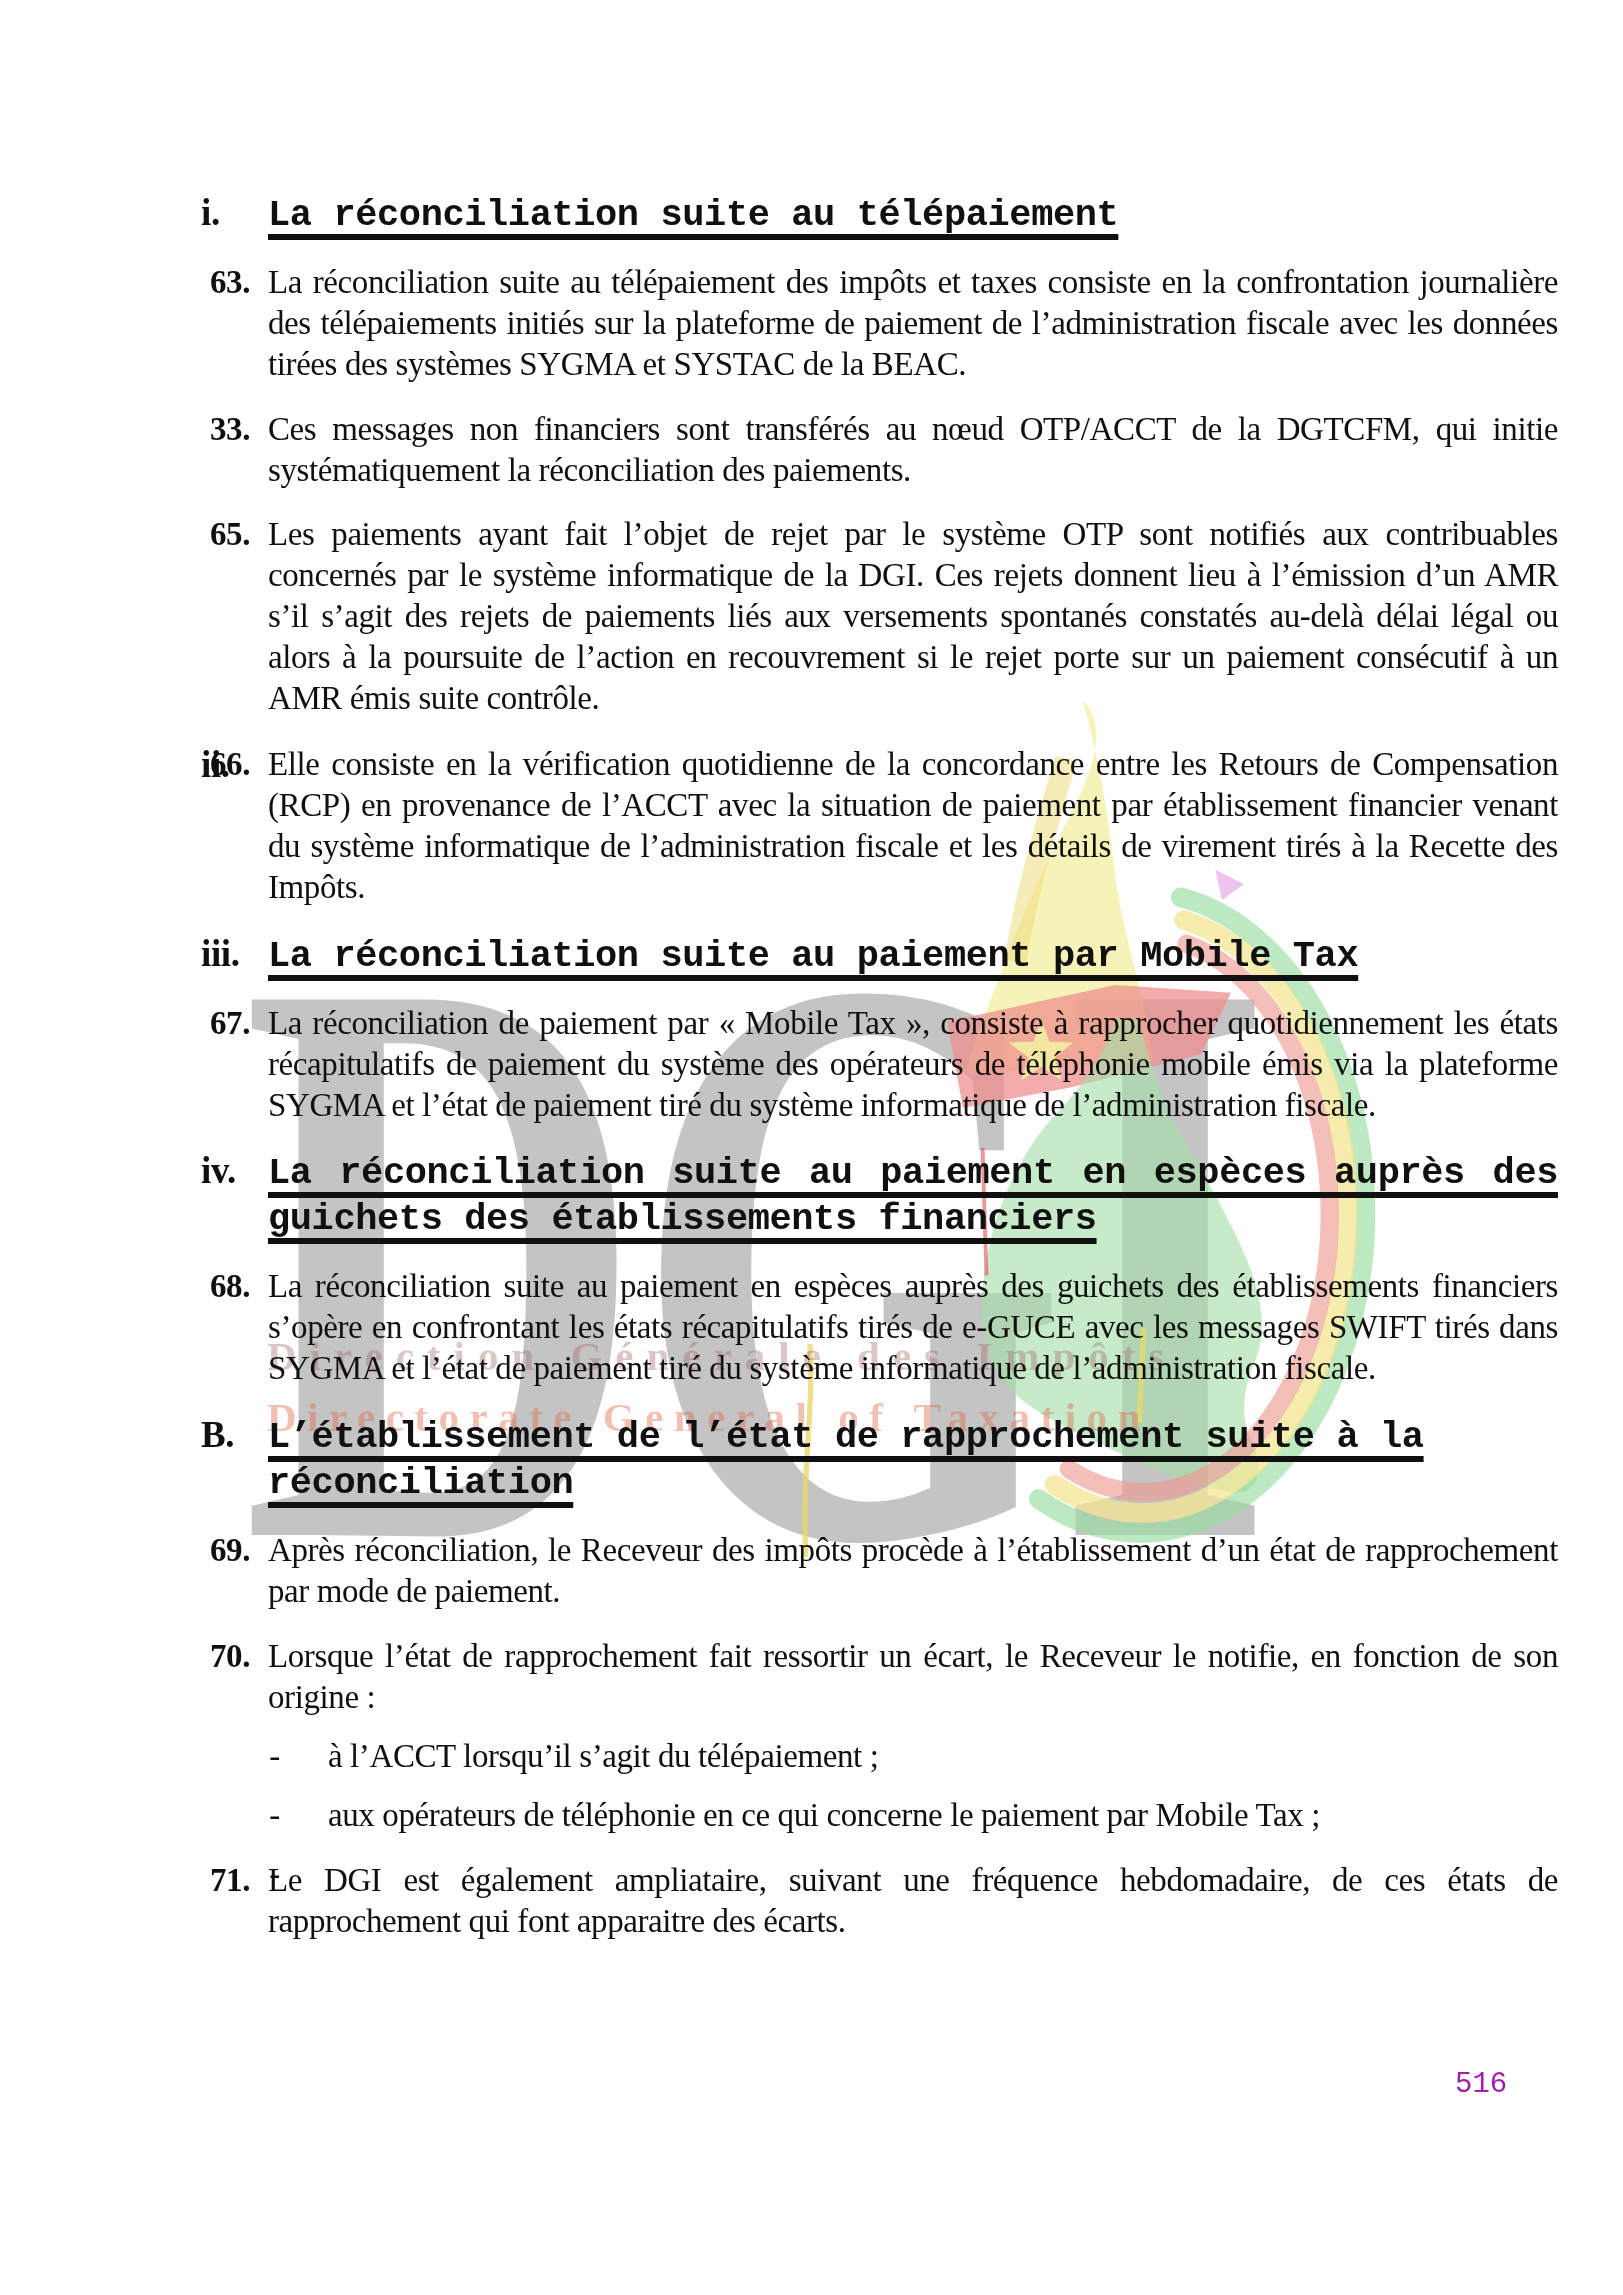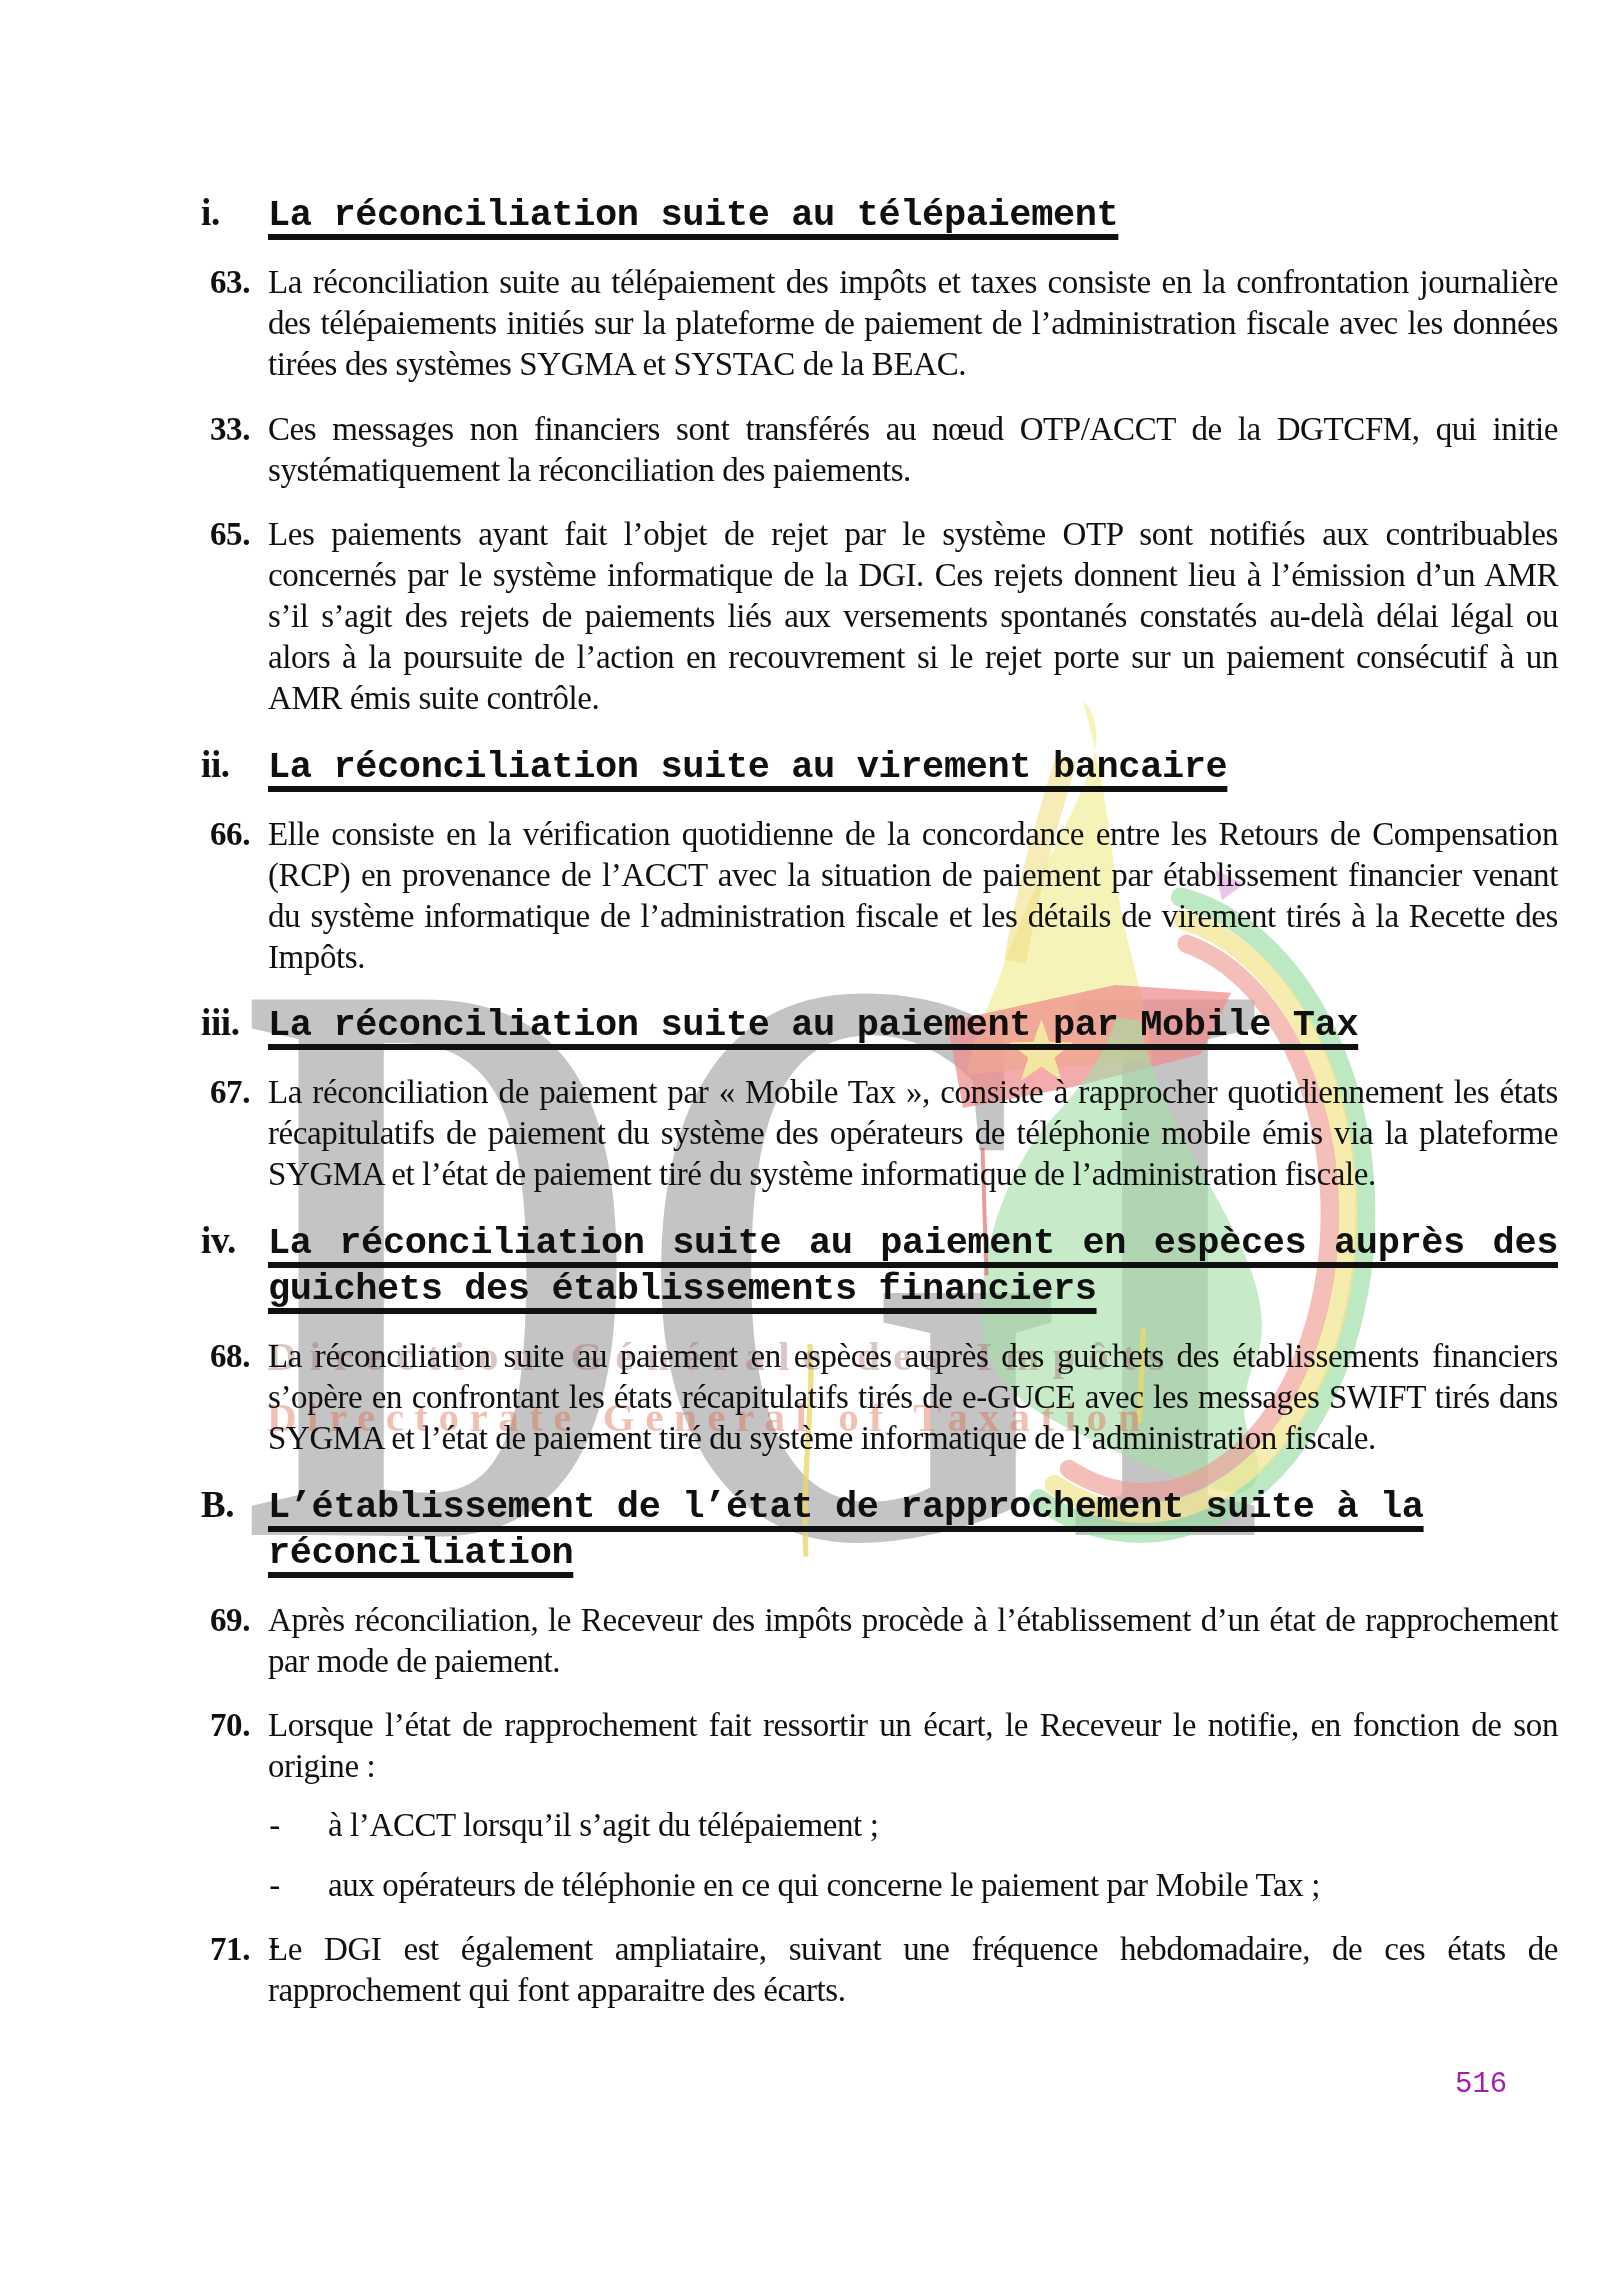--- a/index.html
+++ b/index.html
@@ -110,21 +110,21 @@
 
     <div class="para">
       <span class="pnum">33.</span><span class="ptext">Ces messages non financiers sont transférés au nœud OTP/ACCT de la DGTCFM, qui initie systématiquement la réconciliation des paiements.</span>
     </div>
 
     <div class="para">
       <span class="pnum">65.</span><span class="ptext">Les paiements ayant fait l’objet de rejet par le système OTP sont notifiés aux contribuables concernés par le système informatique de la DGI. Ces rejets donnent lieu à l’émission d’un AMR s’il s’agit des rejets de paiements liés aux versements spontanés constatés au-delà délai légal ou alors à la poursuite de l’action en recouvrement si le rejet porte sur un paiement consécutif à un AMR émis suite contrôle.</span>
     </div>
 
     <div class="heading">
-      <span class="hlabel">ii.</span><span class="htext">La réconciliation suite au virement bancaire</span>
+      <span class="hlabel">ii.</span>
     </div>
 
     <div class="para">
       <span class="pnum">66.</span><span class="ptext">Elle consiste en la vérification quotidienne de la concordance entre les Retours de Compensation (RCP) en provenance de l’ACCT avec la situation de paiement par établissement financier venant du système informatique de l’administration fiscale et les détails de virement tirés à la Recette des Impôts.</span>
     </div>
 
     <div class="heading">
       <span class="hlabel">iii.</span><span class="htext">La réconciliation suite au paiement par Mobile Tax</span>
     </div>
 

